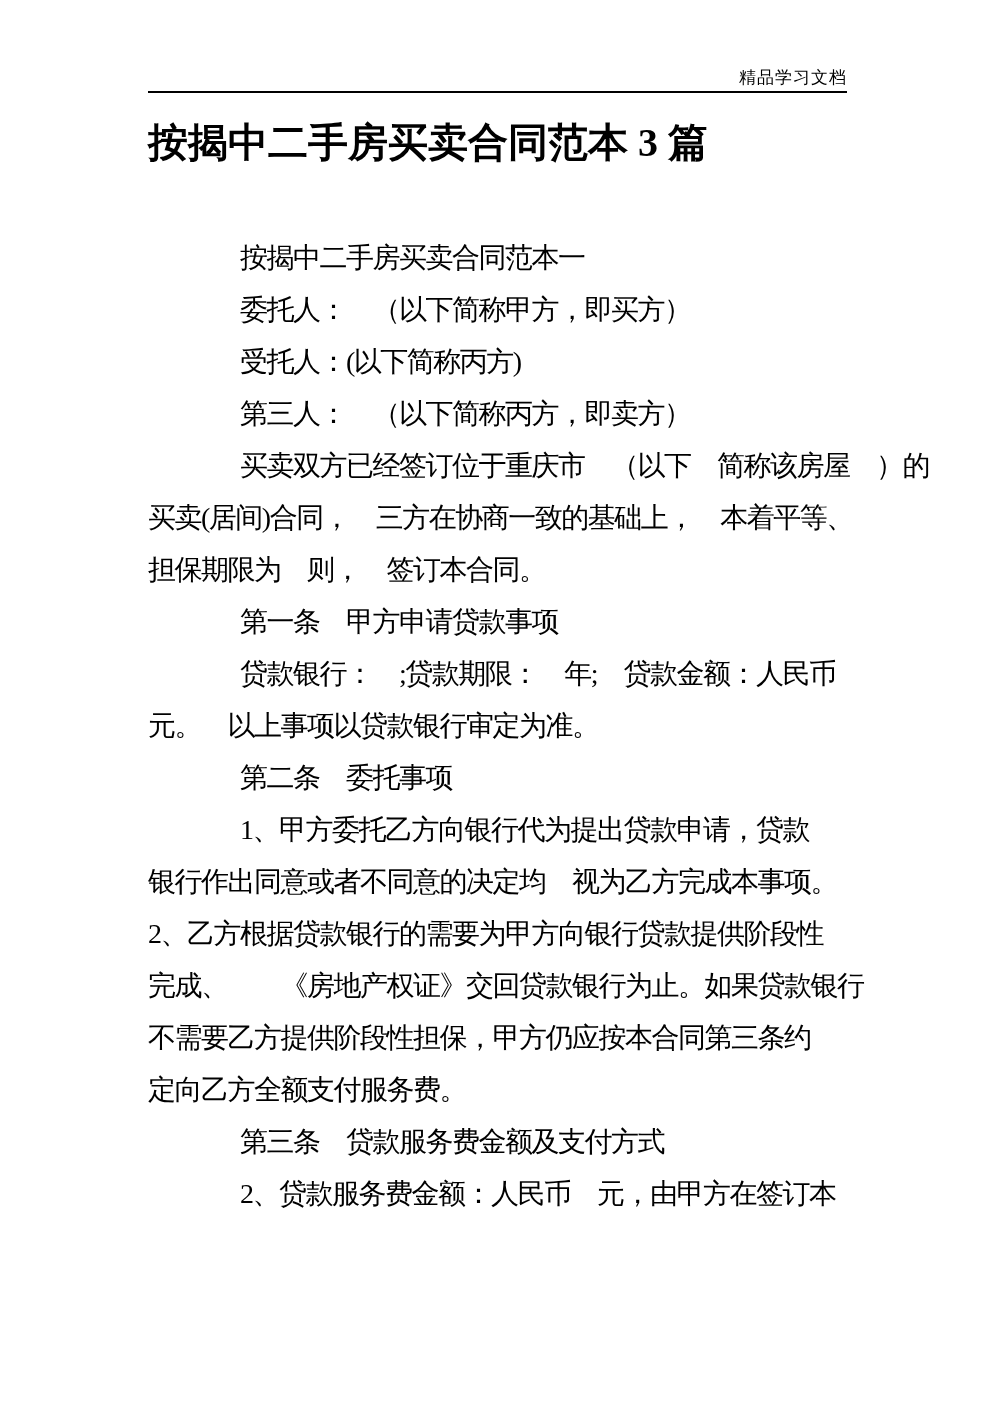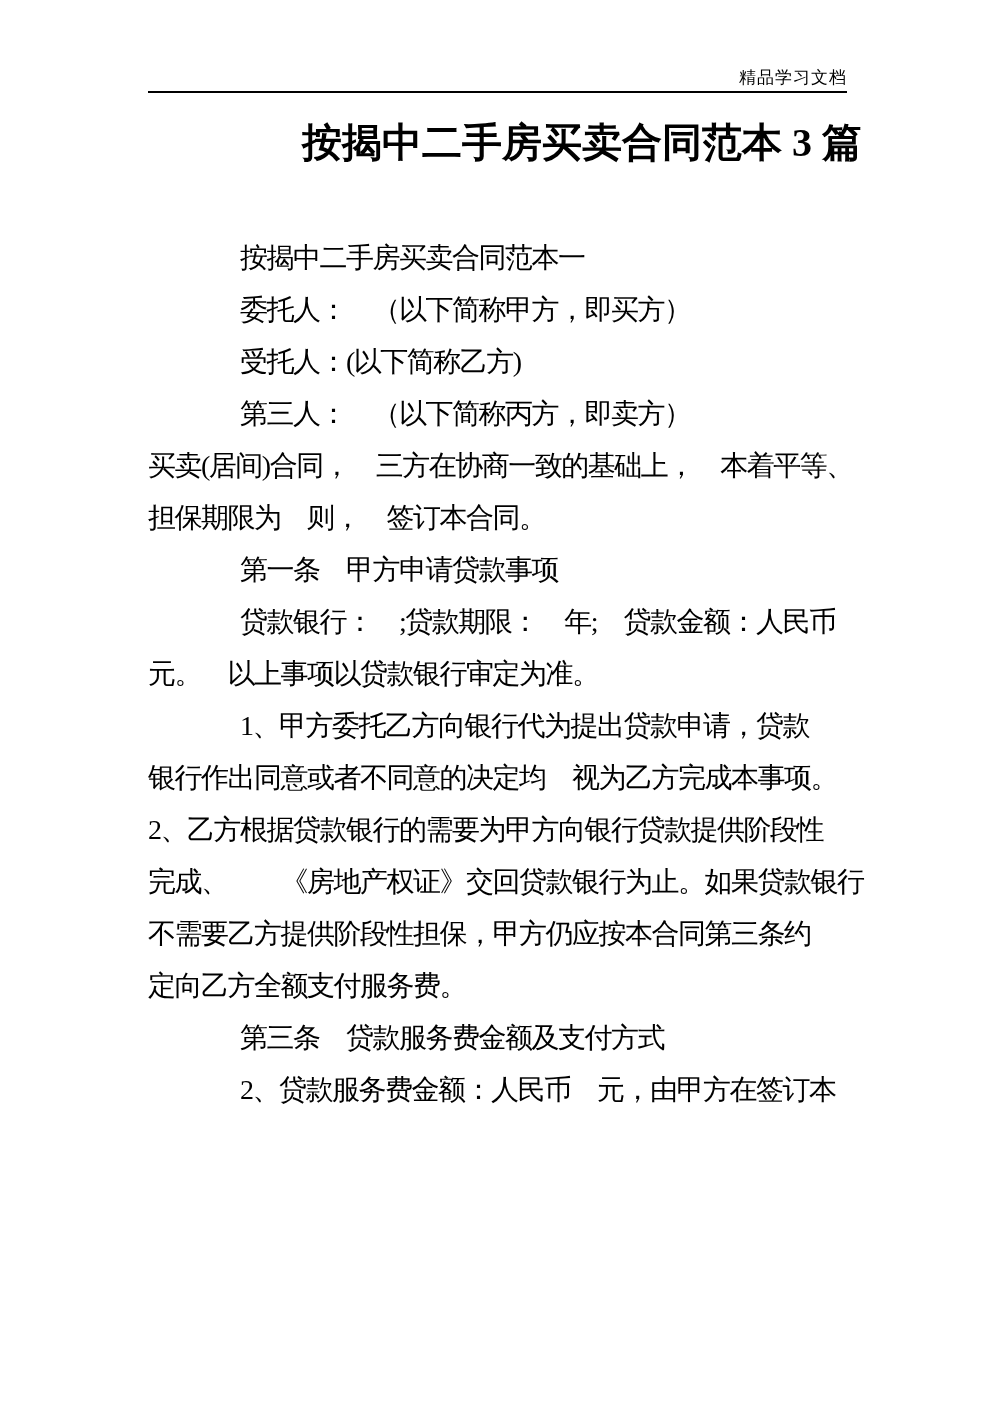--- a/index.html
+++ b/index.html
@@ -23,21 +23,21 @@
     position:absolute;
     top:91px;left:148px;
     width:699px;height:2px;
     background:#000000;
   }
   .doc-title{
     position:absolute;
     top:118px;left:148px;
     width:714px;
     margin:0;
-    text-align:right;
+    text-align:left;
     font-size:40px;
     font-weight:bold;
     line-height:50px;
     white-space:pre;
   }
   .doc-body{
     position:absolute;
     top:232px;left:148px;
     width:740px;
   }
@@ -54,27 +54,29 @@
 </head>
 <body>
 
 <div id="page">
   <div class="watermark">精品学习文档</div>
   <div class="header-rule"></div>
   <h1 class="doc-title">按揭中二手房买卖合同范本 3 篇</h1>
   <div class="doc-body">
       <div class="doc-line indent">按揭中二手房买卖合同范本一</div>
       <div class="doc-line indent">委托人：　（以下简称甲方，即买方）</div>
-      <div class="doc-line indent">受托人：(以下简称乙方)</div>
+      <div class="doc-line indent">受托人：(以下简称丙方)</div>
       <div class="doc-line indent">第三人：　（以下简称丙方，即卖方）</div>
+      <div class="doc-line indent">买卖双方已经签订位于重庆市　（以下　简称该房屋　）的</div>
       <div class="doc-line">买卖(居间)合同，　三方在协商一致的基础上，　本着平等、</div>
       <div class="doc-line">担保期限为　则，　签订本合同。</div>
       <div class="doc-line indent">第一条　甲方申请贷款事项</div>
       <div class="doc-line indent">贷款银行：　;贷款期限：　年;　贷款金额：人民币</div>
       <div class="doc-line">元。　以上事项以贷款银行审定为准。</div>
+      <div class="doc-line indent">第二条　委托事项</div>
       <div class="doc-line indent">1、甲方委托乙方向银行代为提出贷款申请，贷款</div>
       <div class="doc-line">银行作出同意或者不同意的决定均　视为乙方完成本事项。</div>
       <div class="doc-line">2、乙方根据贷款银行的需要为甲方向银行贷款提供阶段性</div>
       <div class="doc-line">完成、　　《房地产权证》交回贷款银行为止。如果贷款银行</div>
       <div class="doc-line">不需要乙方提供阶段性担保，甲方仍应按本合同第三条约</div>
       <div class="doc-line">定向乙方全额支付服务费。</div>
       <div class="doc-line indent">第三条　贷款服务费金额及支付方式</div>
       <div class="doc-line indent">2、贷款服务费金额：人民币　元，由甲方在签订本</div>
     </div>
 </div>

